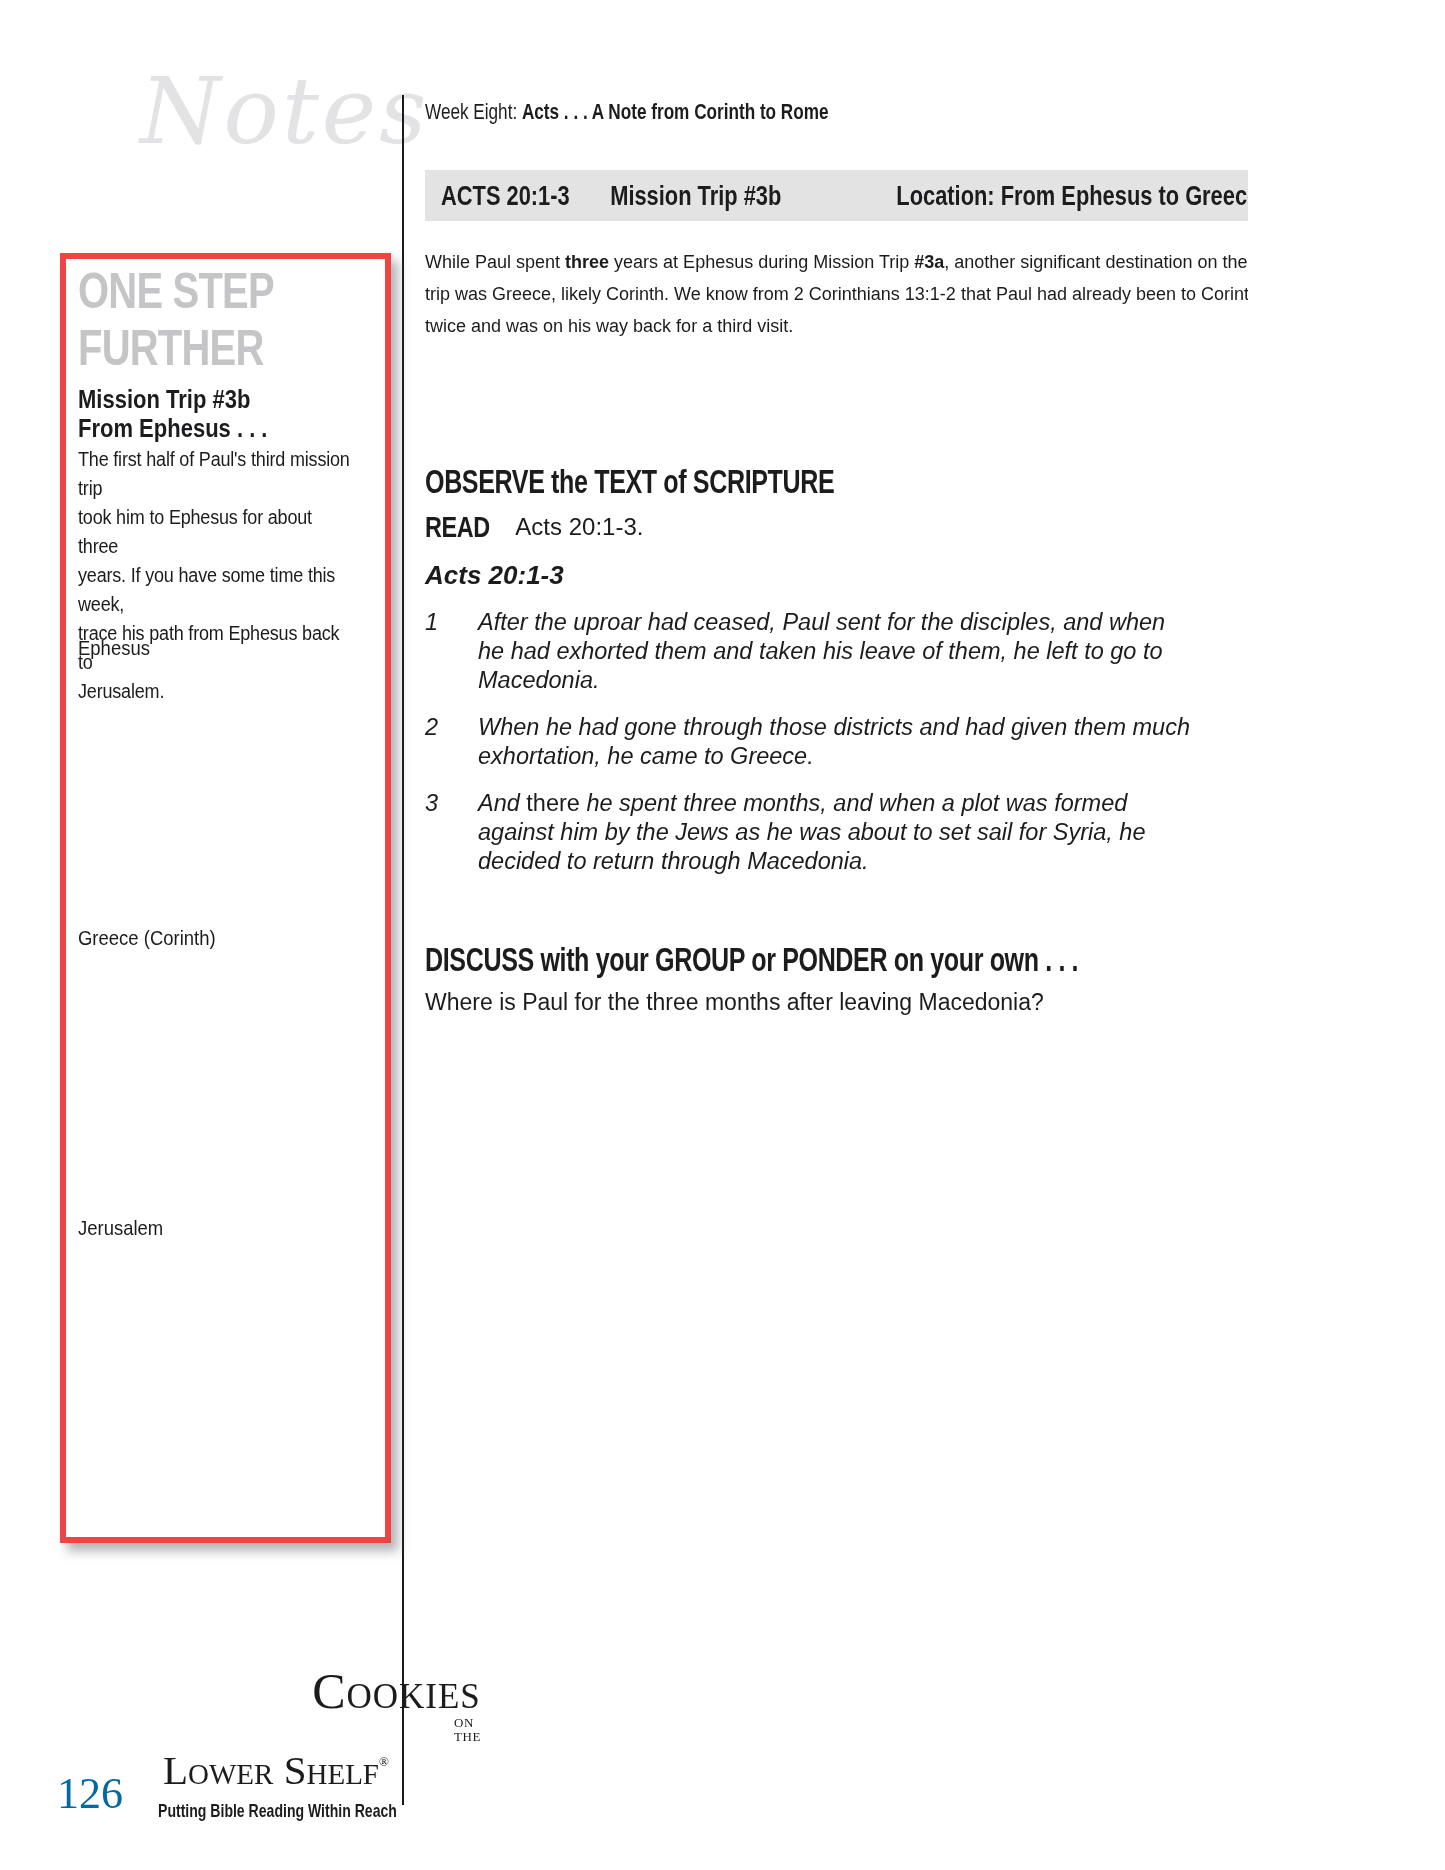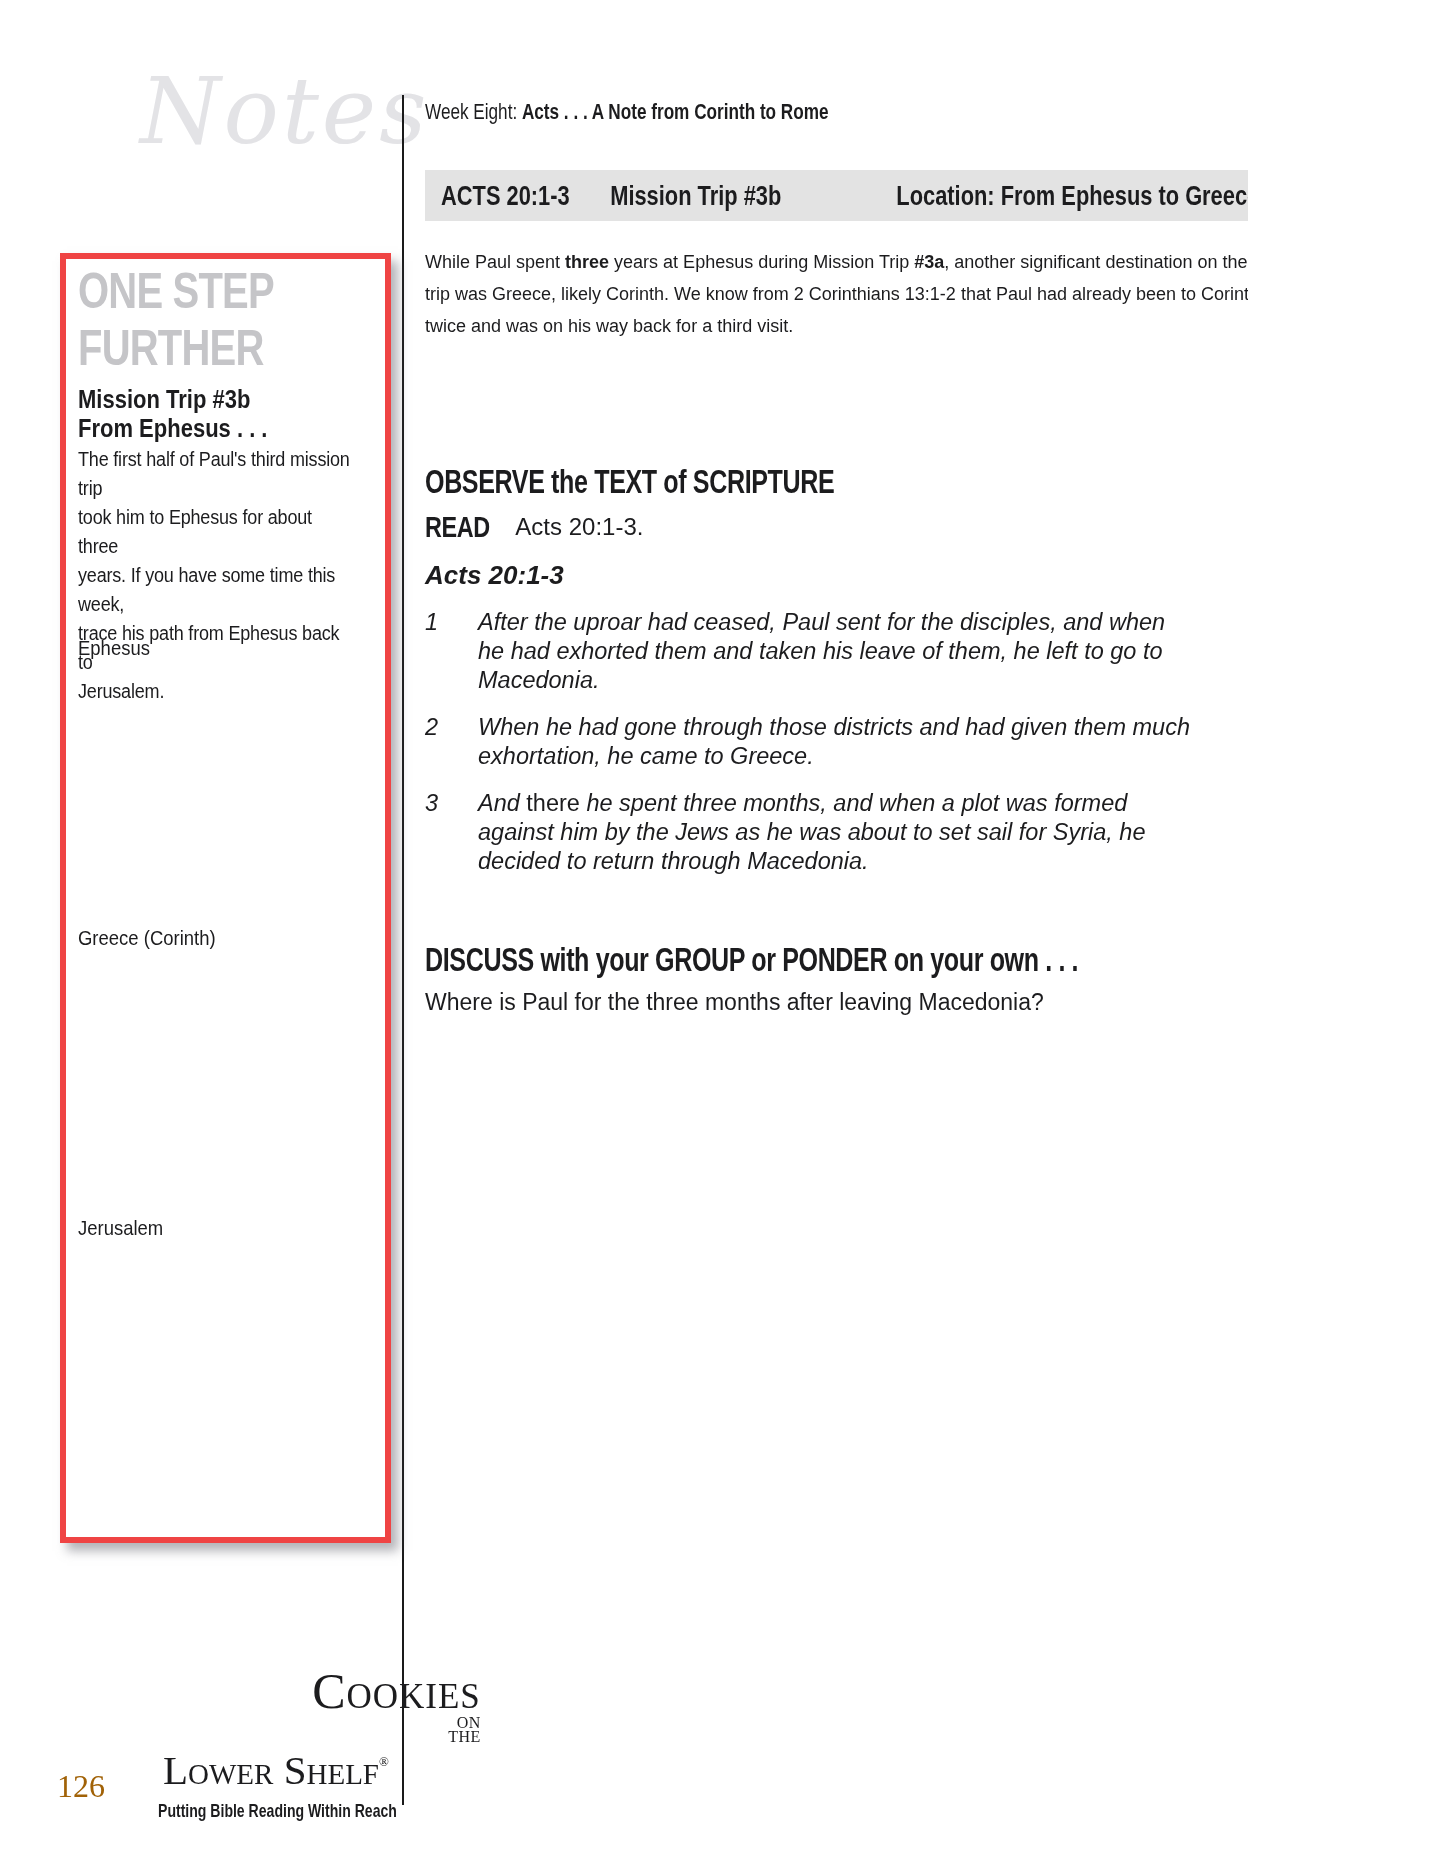--- a/index.html
+++ b/index.html
@@ -92,33 +92,33 @@
   .verse{display:flex;}
   .vnum{width:53px;flex:none;}
   .vtext{flex:1;}
   .vtext .roman{font-style:normal;}
   .question{position:absolute;left:425px;top:989px;margin:0;font-size:23px;}
   
   .logo{position:absolute;left:143px;top:1666px;font-family:"Liberation Serif", serif;}
   .logo-line1{display:flex;align-items:flex-end;line-height:1;flex-direction:column;}
   .logo-word1{font-variant:small-caps;font-size:50px;letter-spacing:1px;}
   .logo-onthe{
-    display:inline-flex;flex-direction:column;align-items:flex-end;
-    font-size:16px;line-height:14px;margin-left:16px;margin-bottom:4px;letter-spacing:0.5px;
+    display:inline-flex;flex-direction:column;align-items:flex-start;
+    font-size:13px;line-height:14px;margin-left:16px;margin-bottom:4px;letter-spacing:0.5px;
   }
   .logo-line2{font-variant:small-caps;font-size:41px;line-height:1;margin:2px 0 0 20px;white-space:nowrap;}
   .reg{font-size:13px;vertical-align:18px;}
   .logo-tagline{
     margin:9px 0 0 15px;font-family:"Liberation Sans", sans-serif;
     font-weight:bold;font-size:19px;white-space:nowrap;
     transform:scaleX(0.74);transform-origin:left top;
   }
   .page-number{
     position:absolute;left:57px;top:1768px;
-    font-family:"Liberation Serif", serif;font-size:32px;color:#a16207;
+    font-family:"Liberation Serif", serif;font-size:44px;color:#0369a1;
   }
 </style>
 </head>
 <body>
 
 <div class="page">
 
   <div class="watermark">Notes</div>
 
   <div class="divider"></div>

